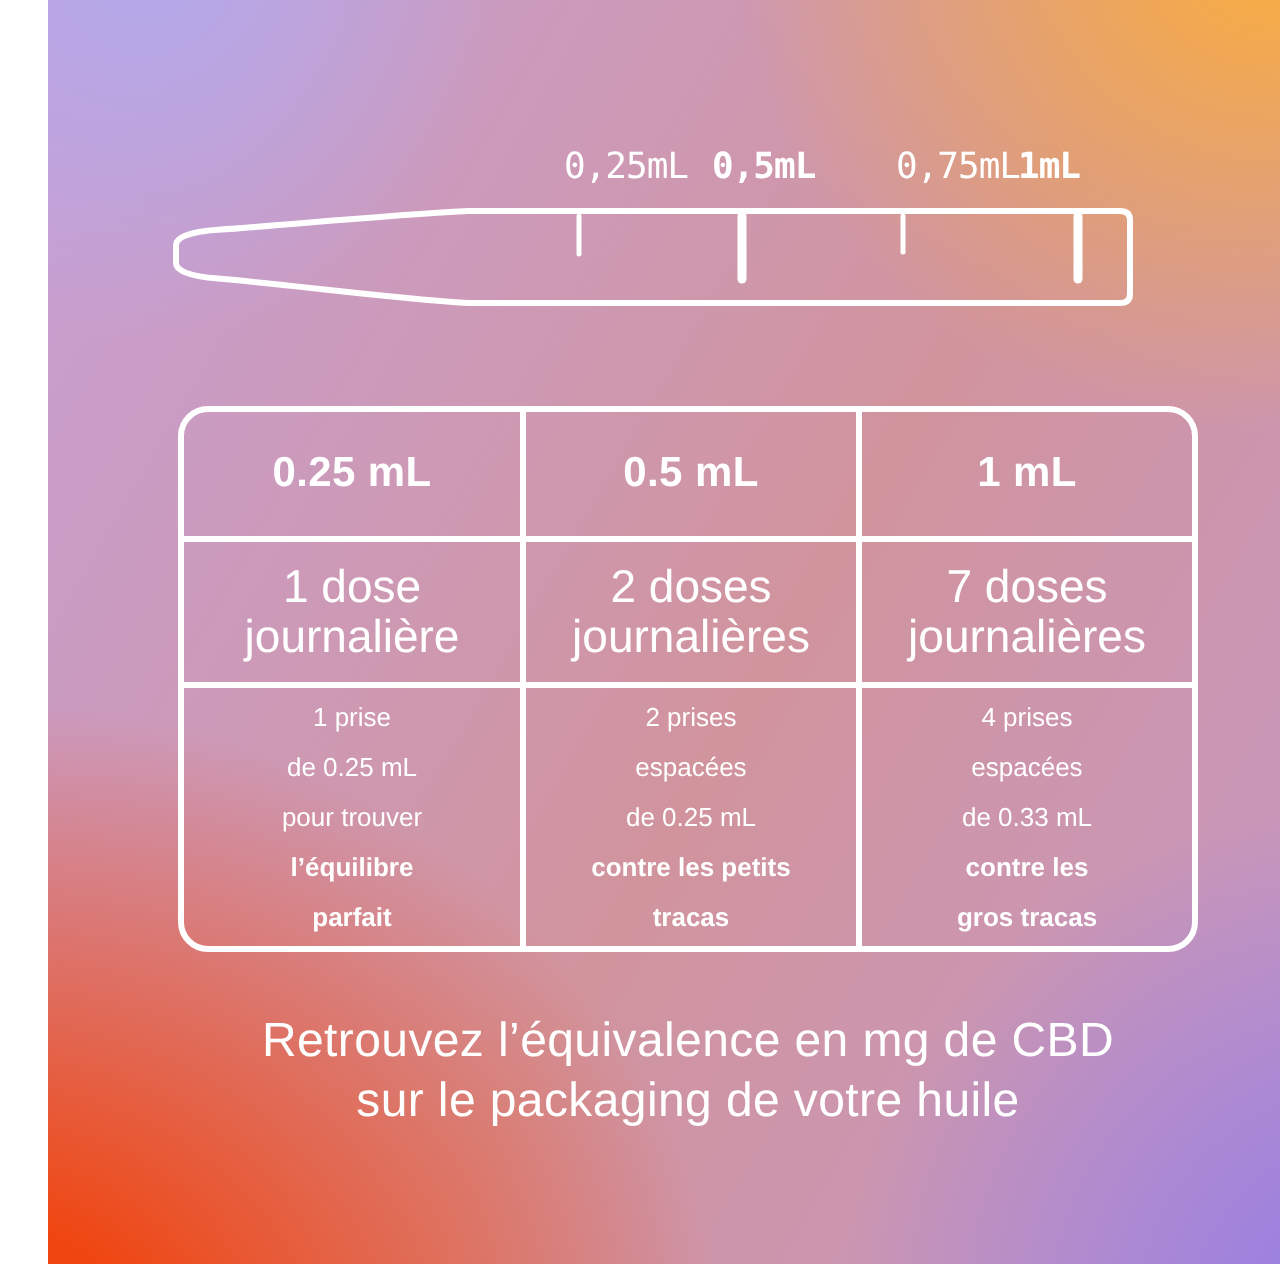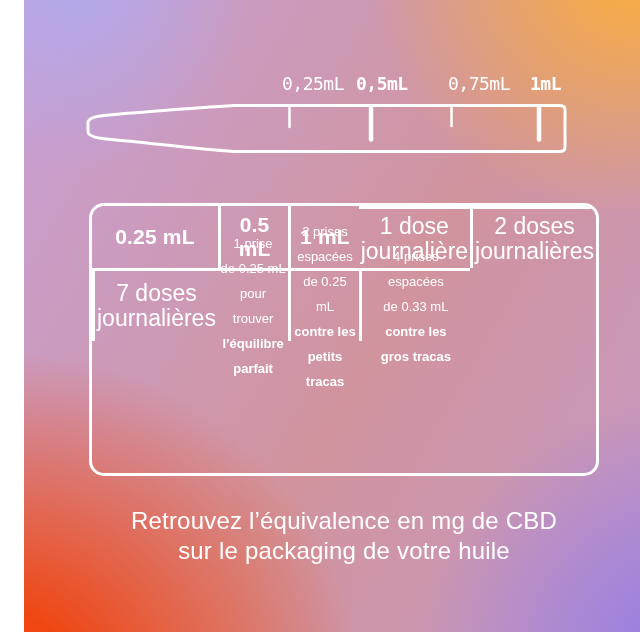--- a/index.html
+++ b/index.html
@@ -25,27 +25,27 @@
   
   .pipette{position:absolute;left:0;top:0;width:640px;height:200px;}
   .pipette svg{position:absolute;left:0;top:0;}
   .plabel{
     position:absolute;top:74px;height:20px;
     font-family:"DejaVu Sans Mono",monospace;
     font-size:18px;line-height:20px;letter-spacing:-0.5px;
     color:var(--white);white-space:nowrap;
   }
   .plabel.bold{font-weight:700;}
-  .pl-0{left:258px;} .pl-1{left:332px;} .pl-2{left:424px;} .pl-3{left:506px;}
+  .pl-0{left:258px;} .pl-1{left:332px;} .pl-2{left:424px;} .pl-3{left:485px;}
 
   
   .dose-table{
     position:absolute;left:65px;top:203px;width:510px;height:273px;
     border:3px solid var(--white);border-radius:15px;
-    display:grid;grid-template-columns:1fr 1fr 1fr 1fr 1fr;grid-template-rows:62px 73px 1fr;
+    display:grid;grid-template-columns:1fr 1fr 1fr;grid-template-rows:62px 73px 1fr;
     overflow:hidden;
   }
   .cell{
     display:flex;flex-direction:column;align-items:center;justify-content:center;
     text-align:center;border-left:3px solid var(--white);border-top:3px solid var(--white);
     padding:2px 2px;
   }
   .cell:nth-child(3n+1){border-left:none;}
   .cell:nth-child(-n+3){border-top:none;}
   .hcell{font-size:21px;font-weight:700;letter-spacing:0.2px;}

